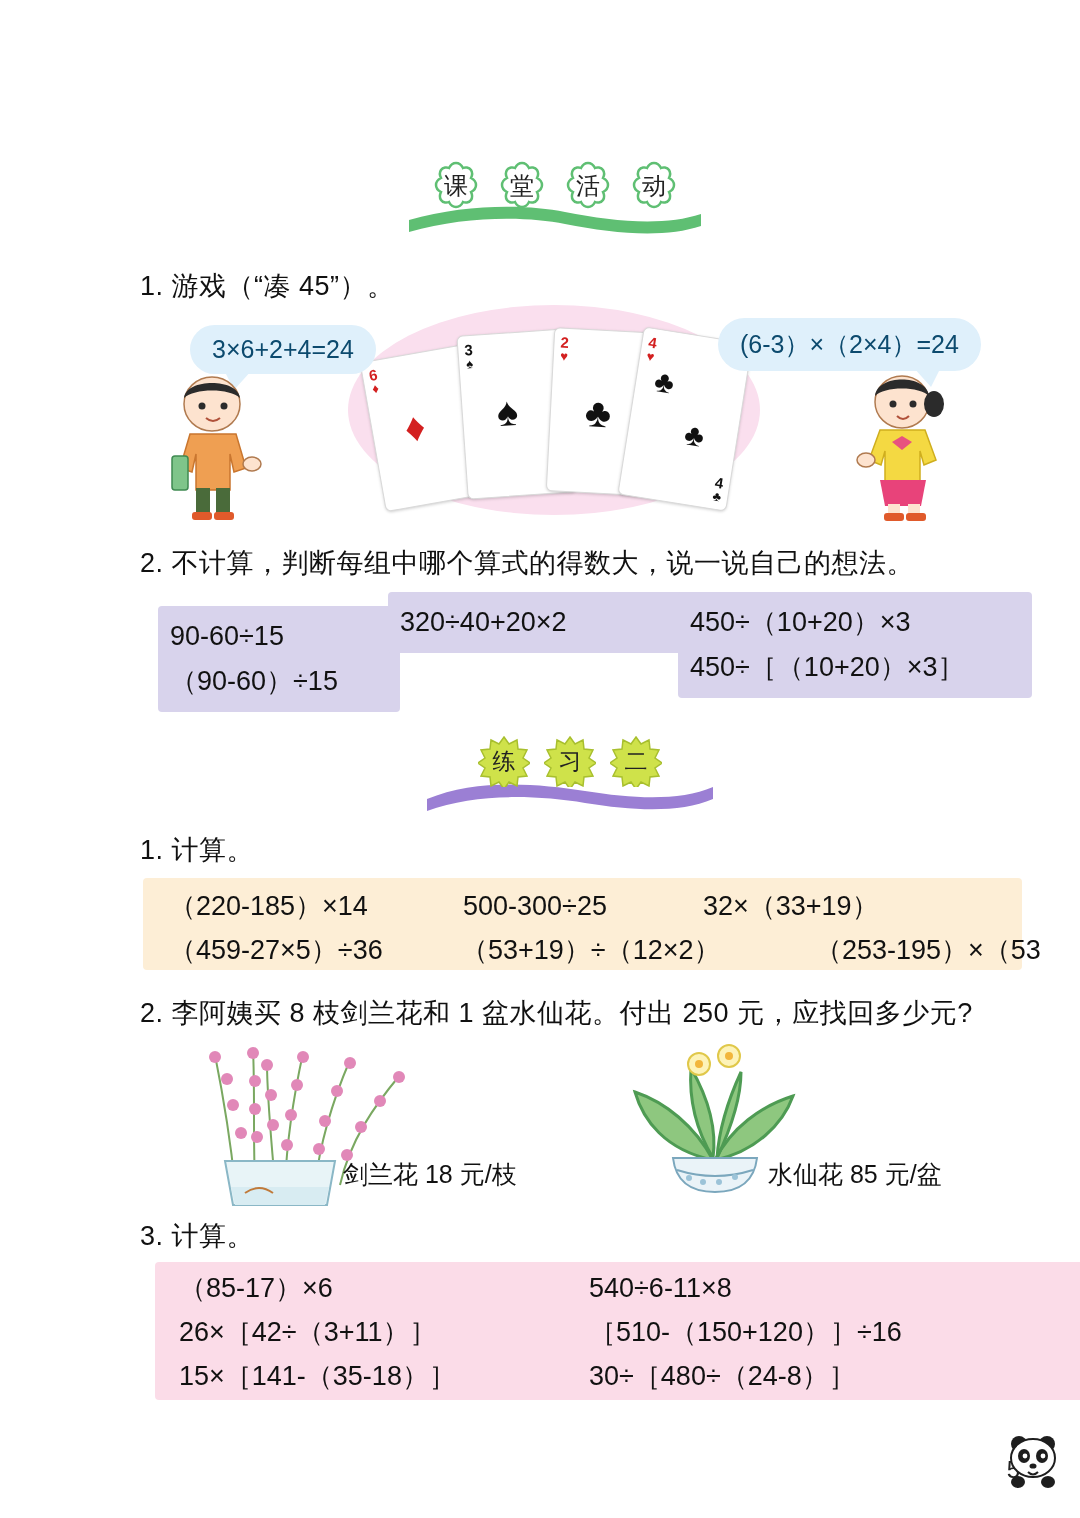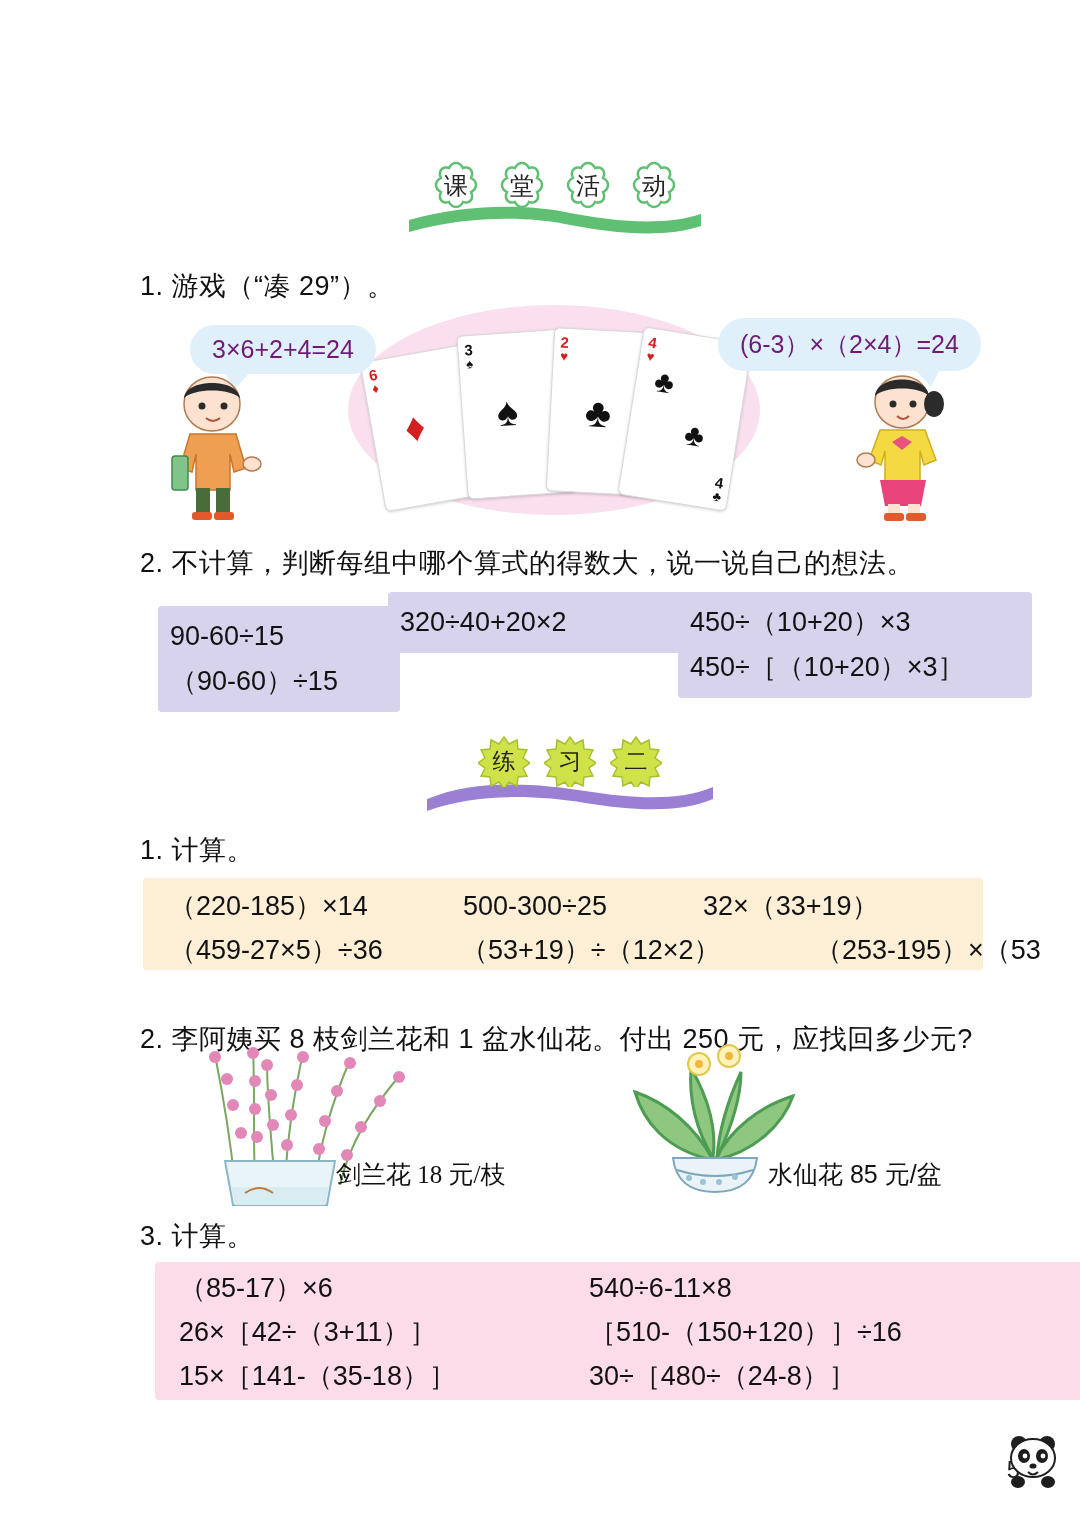--- a/index.html
+++ b/index.html
@@ -97,21 +97,21 @@
     white-space: nowrap;
   }
 
   
   .speech {
     position: absolute;
     background: #dff0fb;
     border-radius: 40px;
     padding: 10px 22px;
     font-size: 25px;
-    color: #701a75;
+    color: #0c4a6e;
     white-space: nowrap;
   }
   .speech:after {
     content: "";
     position: absolute;
     width: 0; height: 0;
   }
   .speech-left {
     left: 190px;
     top: 325px;
@@ -165,20 +165,21 @@
   .red { color: #d32020; }
   .blk { color: #111; }
 
   
   .panel {
     position: absolute;
     border-radius: 4px;
     font-size: 27px;
     color: #111;
     white-space: nowrap;
+    padding-left: 39px;
   }
   .panel-violet { background: #d8d3ec; }
   .panel-cream  { background: #fdeed6; }
   .panel-pink   { background: #fbdce8; }
   .panel .line {
     padding: 3px 0;
     line-height: 1.45;
   }
 
   
@@ -237,21 +238,21 @@
         <span>动</span>
       </div>
     </div>
     <svg class="banner-green" viewBox="0 0 300 34">
       <path d="M4 20 C 60 4, 120 4, 160 12 C 210 22, 260 26, 296 14 L296 26 C 260 38, 210 34, 160 24 C 120 16, 60 16, 4 32 Z" fill="#5fbf73"></path>
     </svg>
   </div>
 
   <div class="qtext" style="left:140px; top:268px;">
     <span>1.</span>
-    <span>游戏（“凑 29”）。</span>
+    <span>游戏（“凑 45”）。</span>
   </div>
 
   <div class="cards-oval"></div>
 
   <div class="card" style="left:372px; top:352px; width:105px; height:150px; transform:rotate(-10deg);">
     <div class="corner red" style="left:6px; top:6px;">6<div style="font-size:13px">♦</div></div>
     <div class="pip red" style="left:32px; top:52px;">♦</div>
   </div>
   <div class="card" style="left:462px; top:332px; width:108px; height:162px; transform:rotate(-4deg);">
     <div class="corner blk" style="left:6px; top:6px;">3<div style="font-size:13px">♠</div></div>
@@ -353,21 +354,21 @@
 
   <div class="panel panel-cream" style="left:143px; top:878px; width:840px; height:92px;">
     <div class="line" style="position:absolute; left:26px; top:6px;">（220-185）×14</div>
     <div class="line" style="position:absolute; left:320px; top:6px;">500-300÷25</div>
     <div class="line" style="position:absolute; left:560px; top:6px;">32×（33+19）</div>
     <div class="line" style="position:absolute; left:26px; top:50px;">（459-27×5）÷36</div>
     <div class="line" style="position:absolute; left:318px; top:50px;">（53+19）÷（12×2）</div>
     <div class="line" style="position:absolute; left:672px; top:50px;">（253-195）×（53</div>
   </div>
 
-  <div class="qtext" style="left:140px; top:995px;margin-top:26px;">
+  <div class="qtext" style="left:140px; top:995px;">
     <span>2.</span>
     <span>李阿姨买 8 枝剑兰花和 1 盆水仙花。付出 250 元，应找回多少元?</span>
   </div>
 
   <svg style="position:absolute; left:175px; top:1035px;" width="270" height="175" viewBox="0 0 270 175">
     <g stroke="#7aa861" stroke-width="2" fill="none">
       <path d="M60 150 C 55 100, 48 60, 40 20"></path>
       <path d="M80 150 C 78 100, 80 55, 78 15"></path>
       <path d="M110 150 C 112 100, 120 55, 128 18"></path>
       <path d="M140 150 C 146 100, 160 60, 175 25"></path>
@@ -396,21 +397,21 @@
       <circle cx="144" cy="114" r="6"></circle>
         <circle cx="224" cy="42" r="6"></circle>
         <circle cx="205" cy="66" r="6"></circle>
       <circle cx="186" cy="92" r="6"></circle>
         <circle cx="172" cy="120" r="6"></circle>
     </g>
     <path d="M50 126 h110 l-8 44 h-94z" fill="#e8f4f7" stroke="#8ab7c6" stroke-width="2"></path>
     <path d="M56 152 h98 l-4 18 h-90z" fill="#d8ecf2"></path>
     <path d="M70 158 q14 -10 28 0" stroke="#c07a3a" stroke-width="2" fill="none"></path>
   </svg>
-  <div class="flower-caption" style="left:336px; top:1158px;font-family:Liberation Serif, serif;">剑兰花 18 元/枝</div>
+  <div class="flower-caption" style="left:343px; top:1158px;">剑兰花 18 元/枝</div>
 
   <svg style="position:absolute; left:625px; top:1040px;" width="180" height="165" viewBox="0 0 180 165">
     <g stroke="#4e9b53" stroke-width="3" fill="#8ec77f">
       <path d="M88 120 C 40 110, 18 80, 10 52 C 40 62, 70 86, 88 120Z"></path>
       <path d="M90 120 C 130 112, 158 84, 168 56 C 136 66, 106 88, 90 120Z"></path>
       <path d="M88 118 C 70 88, 64 56, 66 28 C 82 56, 92 88, 88 118Z"></path>
       <path d="M92 118 C 106 88, 116 58, 116 32 C 104 58, 94 88, 92 118Z"></path>
     </g>
     <g>
       <circle cx="74" cy="24" r="11" fill="#fdf3b8" stroke="#e0c84a" stroke-width="2"></circle>

